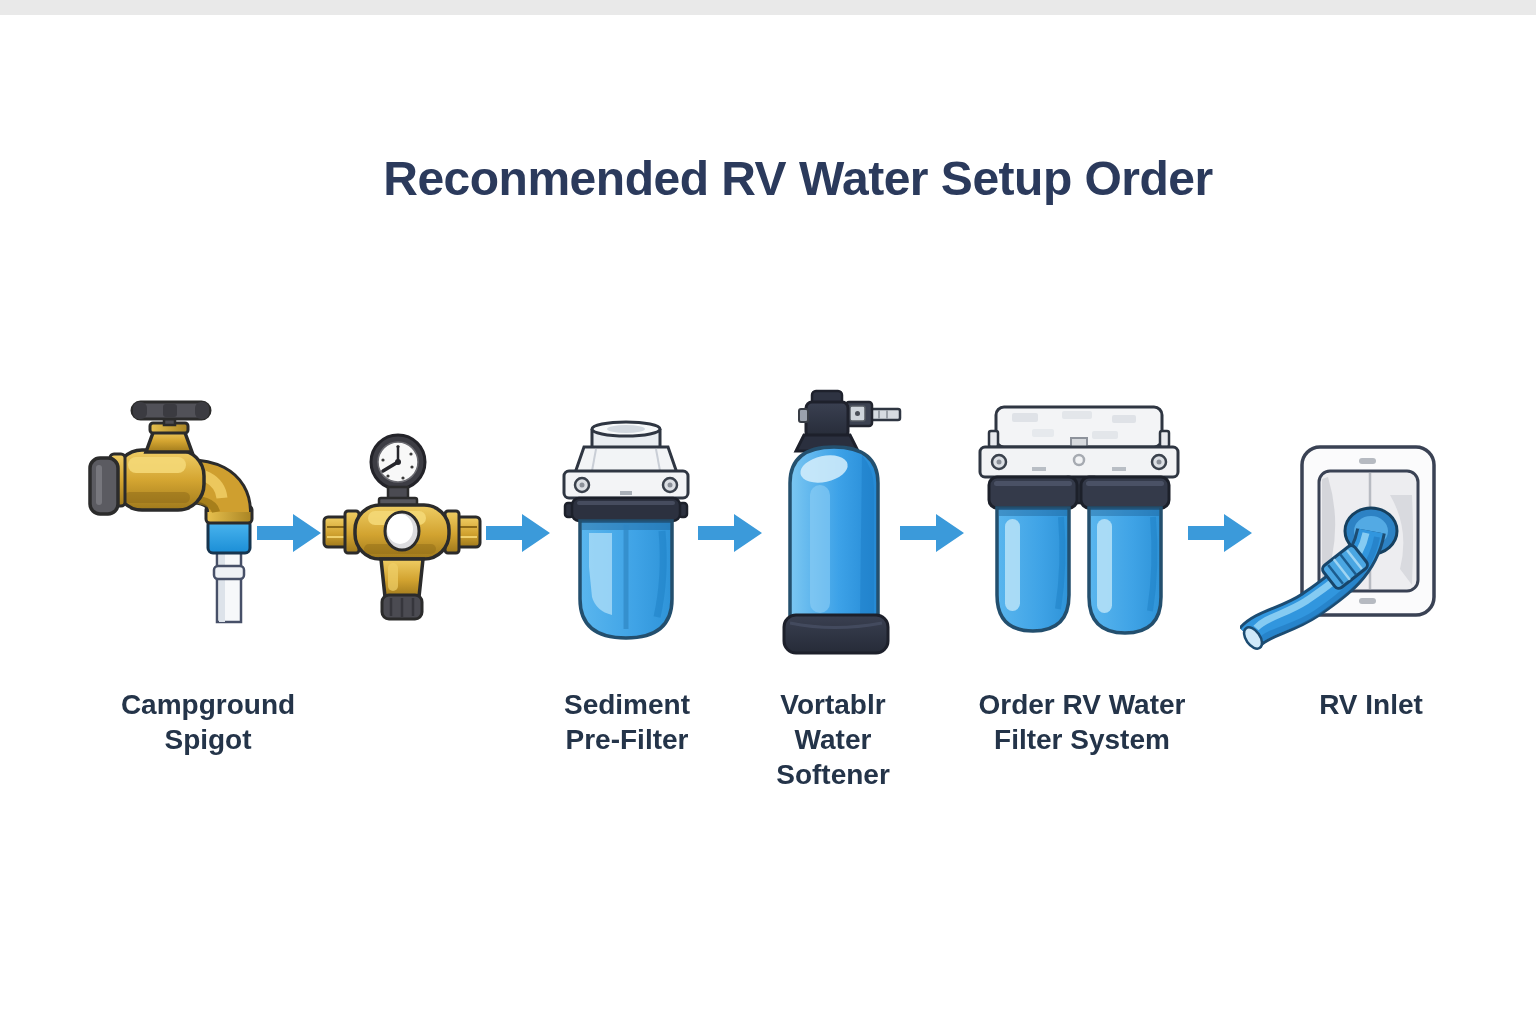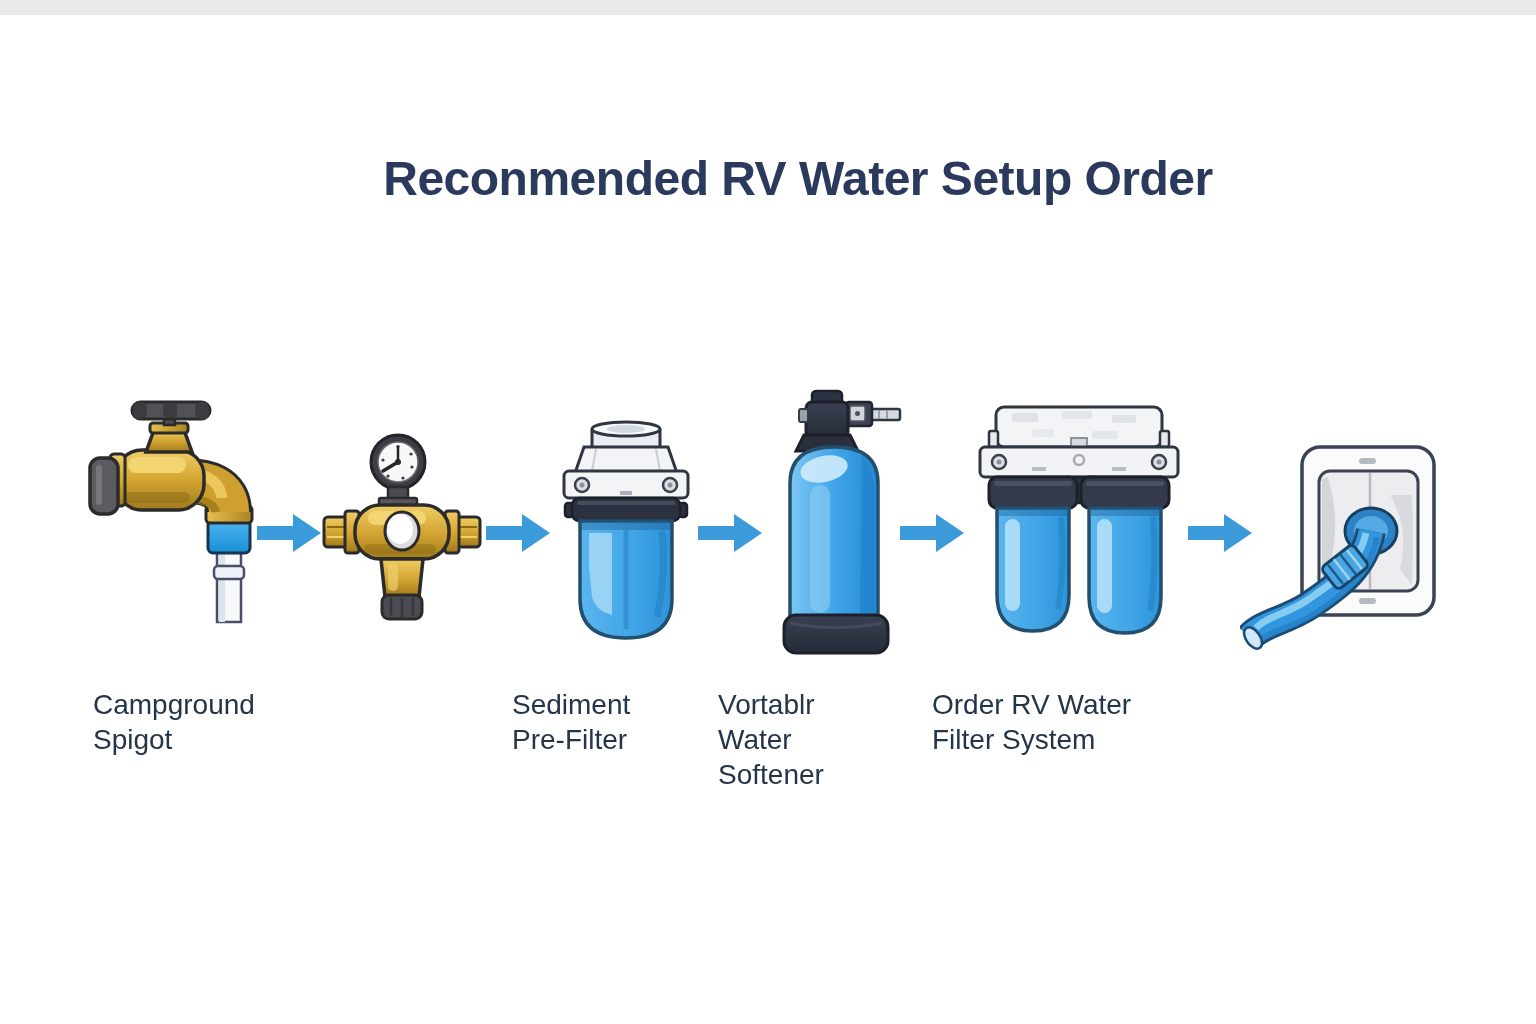--- a/index.html
+++ b/index.html
@@ -25,21 +25,22 @@
     letter-spacing:-0.5px;
     color:var(--title-color);
     margin:0;
   }
   .fig{position:absolute;}
   .fig svg{display:block;width:100%;height:100%;}
   .arrow{position:absolute;width:66px;height:44px;}
   .arrow svg{display:block;width:100%;height:100%;}
   .fig-label{
     position:absolute;top:672px;
-    font-size:28px;line-height:35px;font-weight:400;
+    text-align:center;
+    font-size:28px;line-height:35px;font-weight:700;
     color:var(--label-color);
     white-space:pre-line;
   }
 </style>
 </head>
 <body>
 
 <div class="canvas">
 
   <h1 class="page-title">Reconmended RV Water Setup Order</h1>
@@ -331,14 +332,15 @@
 
   <div class="fig-label" style="left:93px;width:230px;">Campground
 Spigot</div>
   <div class="fig-label" style="left:512px;width:230px;">Sediment
 Pre-Filter</div>
   <div class="fig-label" style="left:718px;width:230px;">Vortablr
 Water
 Softener</div>
   <div class="fig-label" style="left:932px;width:300px;">Order RV Water
 Filter System</div>
+  <div class="fig-label" style="left:1256px;width:230px;">RV Inlet</div>
 
 </div>
 
 </body></html>

